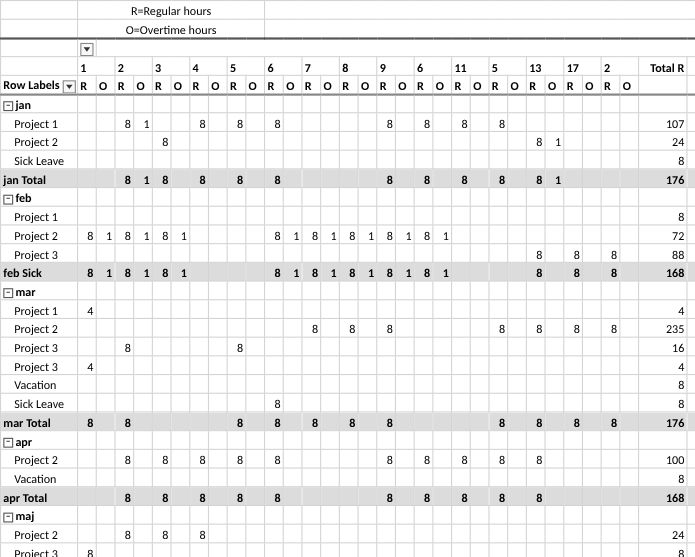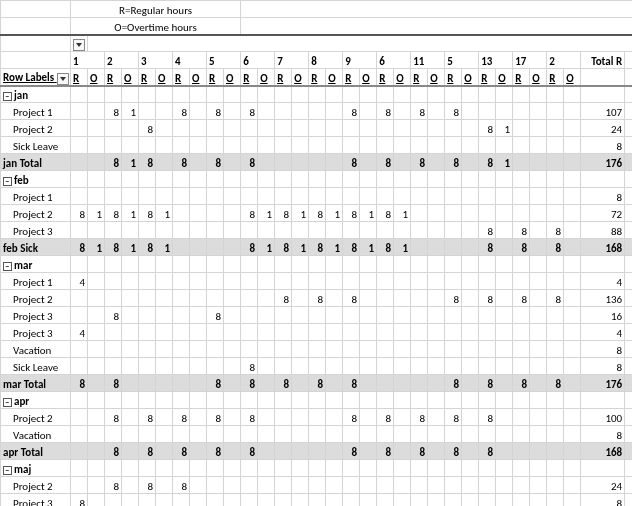--- a/index.html
+++ b/index.html
@@ -23,21 +23,21 @@
     overflow: hidden;
     white-space: nowrap;
     text-align: right;
     vertical-align: bottom;
   }
   td.txt, th.txt { text-align: left; }
   .legend-row td { border: 1px solid #d4d4d4; }
   .legend-label { text-align: center; }
   .bold { font-weight: bold; }
   .shade { background: #dcdcdc; }
-  .header-row td { border-bottom: 2px solid #888; text-decoration: underline; }
+  .header-row td { border-bottom: 2px solid #888; }
   .dropdown {
     display: inline-block;
     width: 12px;
     height: 12px;
     border: 1px solid #888;
     background: #f8f8f8;
     position: relative;
     vertical-align: middle;
   }
   .dropdown::after {
@@ -629,21 +629,21 @@
         <td></td>
         <td></td>
         <td>8</td>
         <td></td>
         <td>8</td>
         <td></td>
         <td>8</td>
         <td></td>
         <td>8</td>
         <td></td>
-        <td>136</td>
+        <td>235</td>
         <td></td>
       </tr>
       <tr>
         <td class="indent1">Project 3</td>
         <td></td>
         <td></td>
         <td>8</td>
         <td></td>
         <td></td>
         <td></td>

